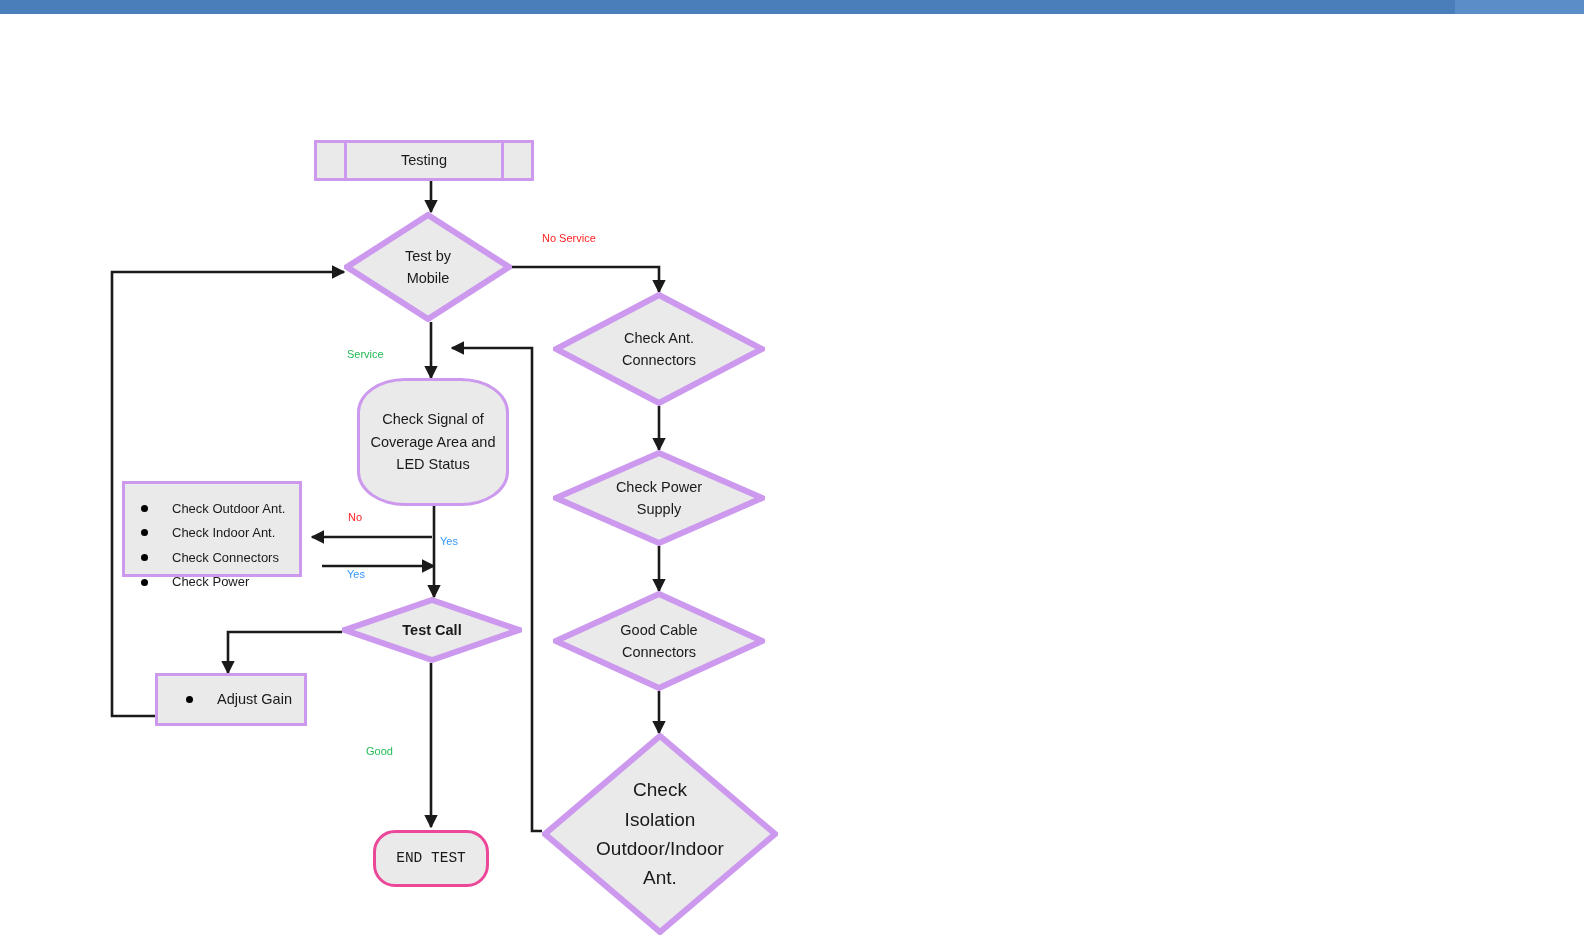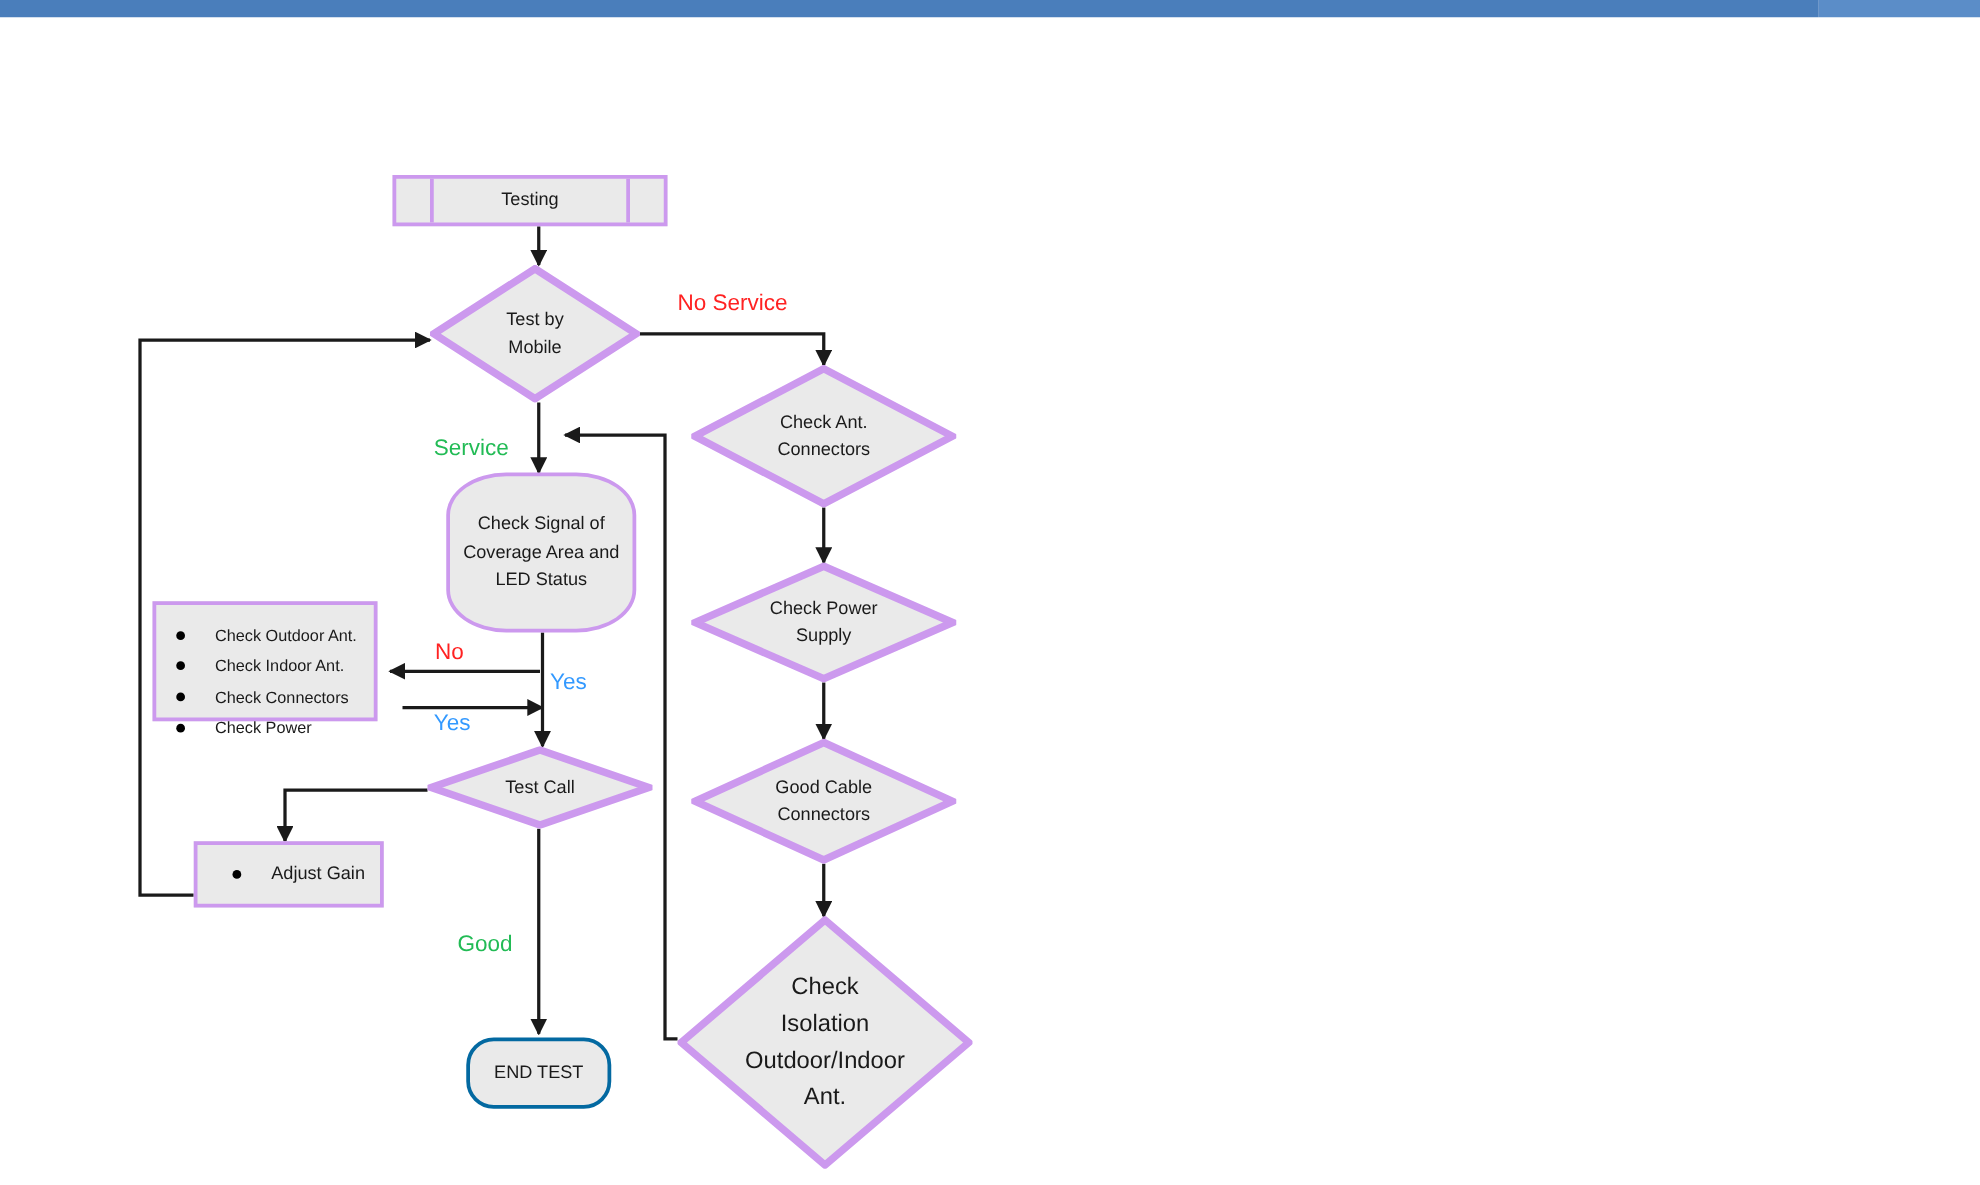--- a/index.html
+++ b/index.html
@@ -73,22 +73,23 @@
   .predef .bar {
     position: absolute;
     top: 0; bottom: 0;
     width: 3px;
     background: #cc99ee;
   }
 
   
   .terminator {
     background: #eaeaea;
-    border: 3px solid #0369a1;
+    border: 3px solid #ec4899;
     border-radius: 22px;
+    font-family: Liberation Mono, monospace;
   }
 
   
   .bowed {
     background: #eaeaea;
     border: 3px solid #cc99ee;
     border-radius: 48px / 34px;
   }
 
   
@@ -129,21 +130,21 @@
   }
   .diamond .dlabel {
     position: relative;
     z-index: 2;
     padding: 0 6px;
     white-space: pre-line;
   }
 
   .edge-label {
     position: absolute;
-    font-size: 18px;
+    font-size: 11px;
     white-space: nowrap;
     z-index: 6;
   }
   .lbl-red   { color: #ff2222; }
   .lbl-green { color: #22bb55; }
   .lbl-blue  { color: #3399ff; }
 </style>
 </head>
 <body>
 
@@ -224,21 +225,21 @@
     <div class="li">
       <span class="bullet"></span>
       <span class="txt">Check Connectors</span>
     </div>
     <div class="li">
       <span class="bullet"></span>
       <span class="txt">Check Power</span>
     </div>
   </div>
 
-  <div class="node diamond" style="left:342px; top:597px; width:180px; height:66px;">
+  <div class="node diamond" style="left:342px; top:597px; width:180px; height:66px;font-weight:bold;">
     <svg class="dshape" viewBox="0 0 180 66" preserveAspectRatio="none">
       <polygon points="90,3 177,33 90,63 3,33" fill="#eaeaea" stroke="#cc99ee" stroke-width="6"></polygon>
     </svg>
     <span class="dlabel">Test Call</span>
   </div>
 
   <div class="node listbox" style="left:155px; top:673px; width:152px; height:53px; padding:0; display:flex; align-items:center;">
     <div class="li" style="padding:0;">
       <span class="bullet"></span>
       <span class="txt" style="font-size:14.5px;">Adjust Gain</span>

